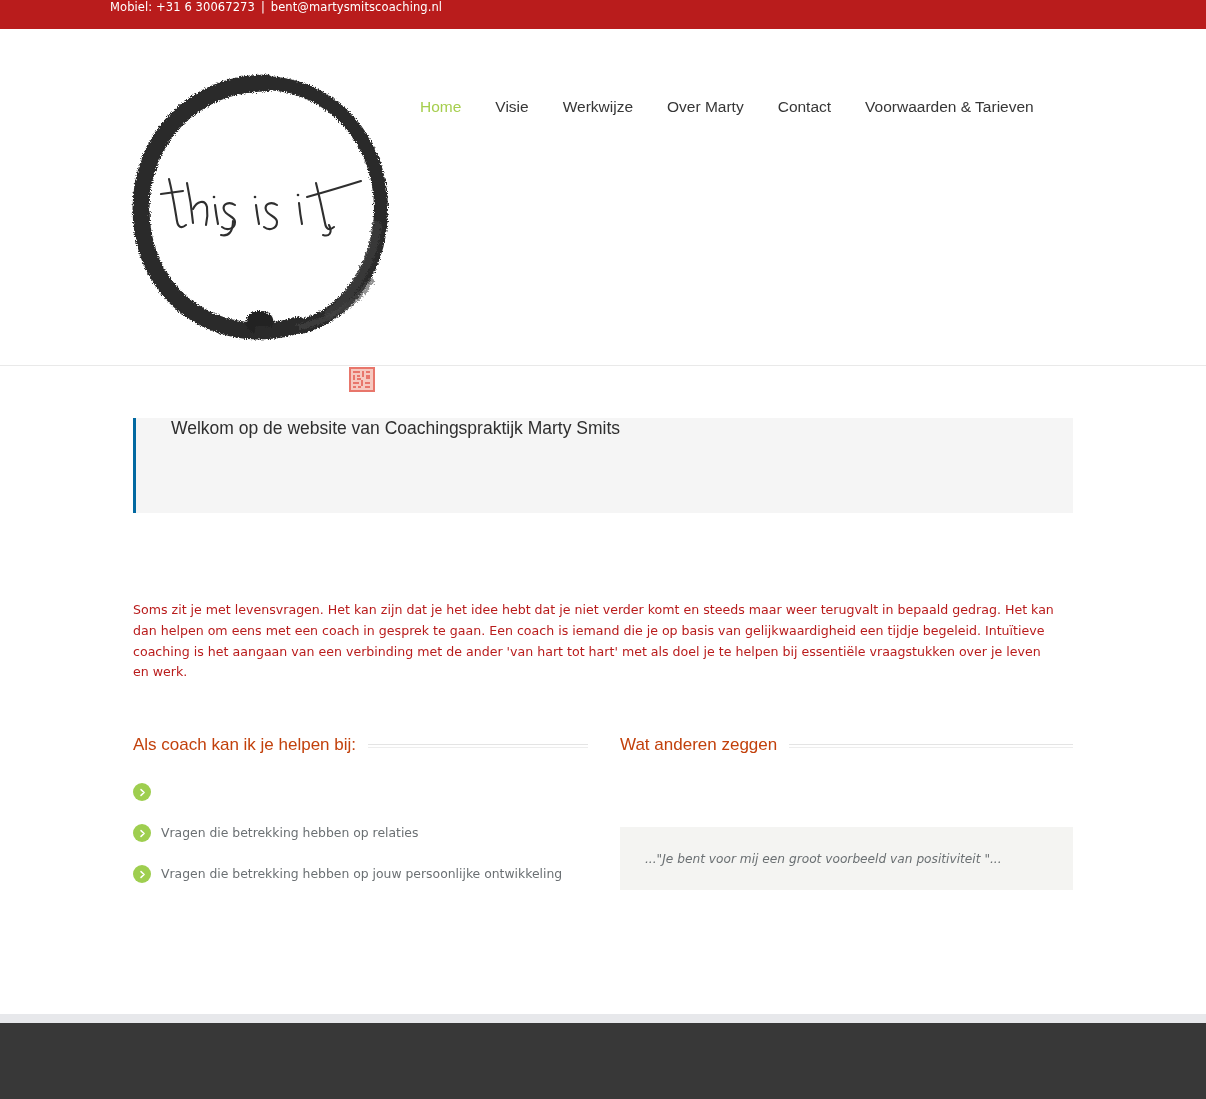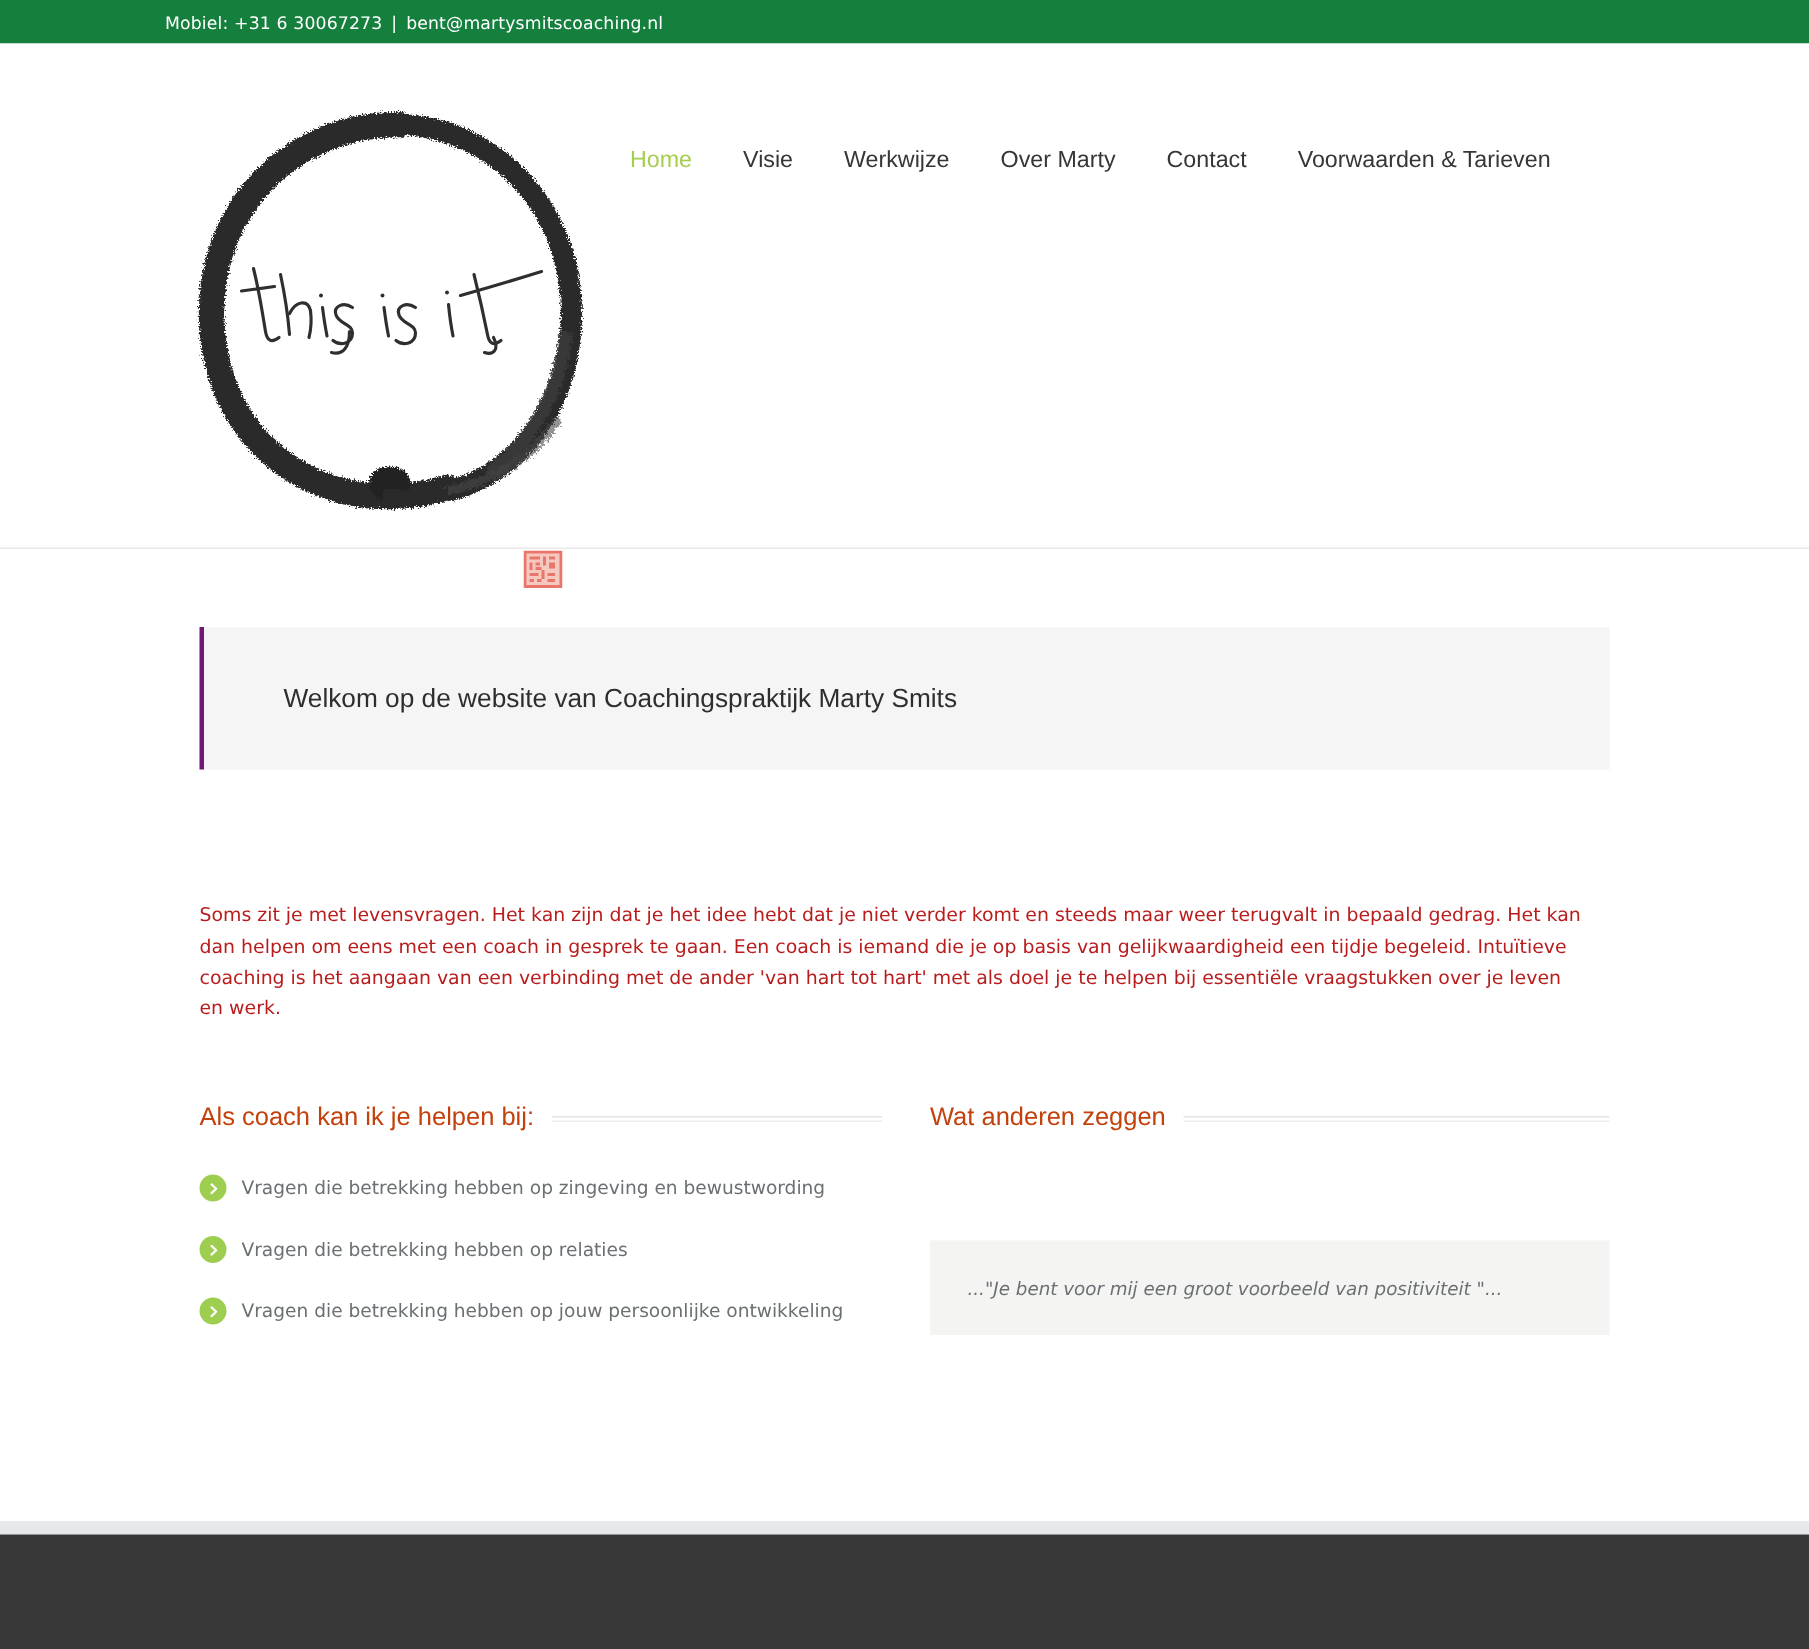--- a/index.html
+++ b/index.html
@@ -14,23 +14,22 @@
   body {
     width: 1206px;
     min-height: 1099px;
     position: relative;
     overflow: hidden;
   }
 
   
   .topbar {
     height: 29px;
-    background: #15803d;
-    display: flex;
-    align-items: center;
+    background: #b91c1c;
+    display: flex;
     padding-left: 110px;
   }
   .topbar-text {
     font-family: "DejaVu Sans", sans-serif;
     font-size: 11.5px;
     color: #ffffff;
     letter-spacing: 0.1px;
     white-space: pre;
   }
   .topbar-sep {
@@ -108,25 +107,24 @@
 
   .container {
     width: 940px;
     margin: 0 auto;
     position: relative;
   }
 
   .welcome-box {
     margin-top: 52px;
     background: #F5F5F5;
-    border-left: 3px solid #701a75;
+    border-left: 3px solid #0369a1;
     height: 95px;
     display: flex;
-    align-items: center;
-    padding-left: 53px;
+    padding-left: 35px;
   }
   .welcome-title {
     font-family: "Liberation Sans", sans-serif;
     font-size: 17.5px;
     color: #2e2e2e;
     font-weight: normal;
     margin: 0;
   }
 
   .intro {
@@ -346,21 +344,20 @@
           <h2>Als coach kan ik je helpen bij:</h2>
           <span class="section-rule"></span>
         </div>
         <ul class="bullet-list">
           <li>
             <span class="bullet-icon">
               <svg width="9" height="9" viewBox="0 0 9 9" aria-hidden="true">
                   <path d="M3 1.6 L6.1 4.5 L3 7.4" fill="none" stroke="#ffffff" stroke-width="1.5" stroke-linecap="round" stroke-linejoin="round"></path>
                 </svg>
             </span>
-            <span class="bullet-text">Vragen die betrekking hebben op zingeving en bewustwording</span>
           </li>
           <li>
             <span class="bullet-icon">
               <svg width="9" height="9" viewBox="0 0 9 9" aria-hidden="true">
                   <path d="M3 1.6 L6.1 4.5 L3 7.4" fill="none" stroke="#ffffff" stroke-width="1.5" stroke-linecap="round" stroke-linejoin="round"></path>
                 </svg>
             </span>
             <span class="bullet-text">Vragen die betrekking hebben op relaties</span>
           </li>
           <li>

